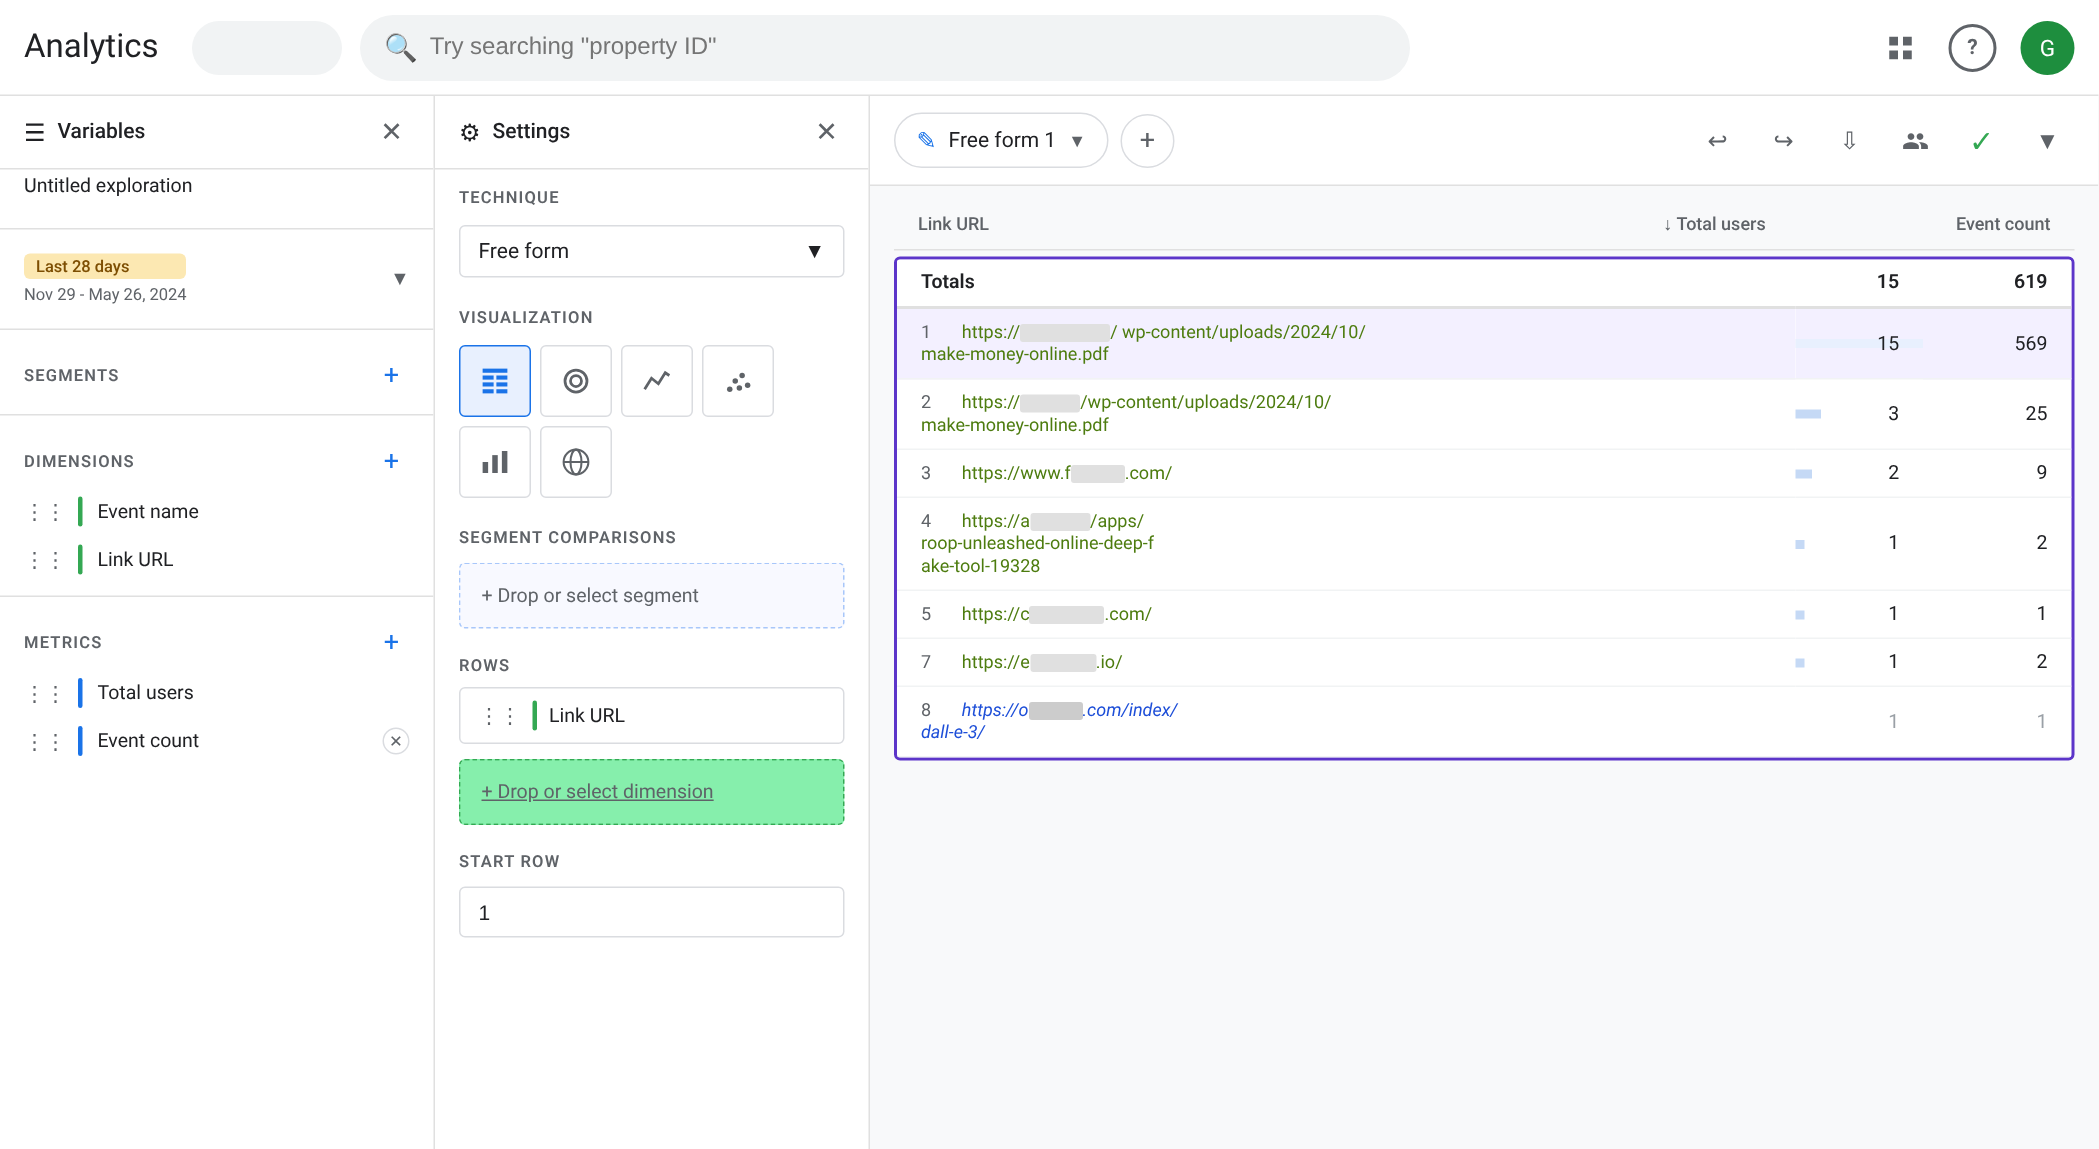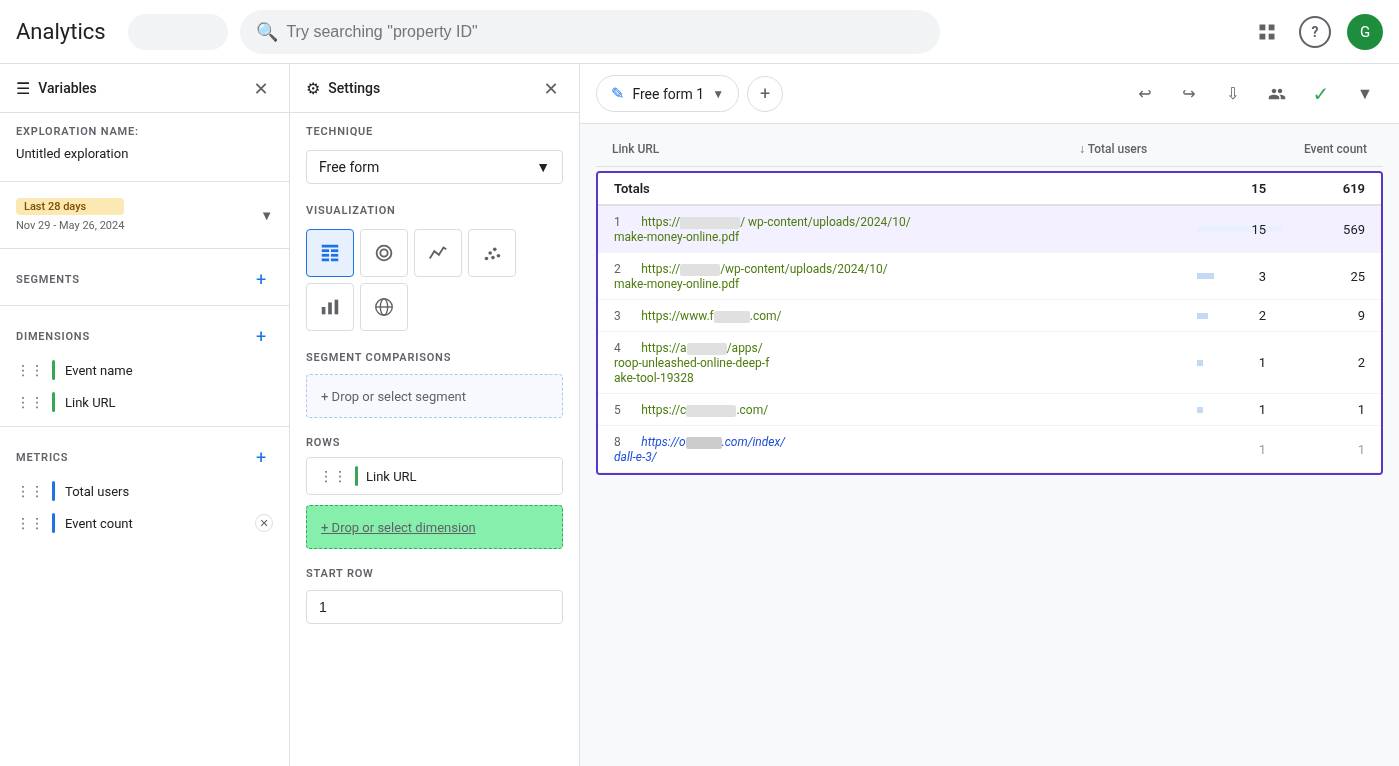--- a/index.html
+++ b/index.html
@@ -457,21 +457,20 @@
 
   <div class="panel-variables">
     <div class="panel-header">
       <div class="panel-header-left">
         <span style="font-size:16px;">☰</span>
         <span>Variables</span>
       </div>
       <div class="close-btn">✕</div>
     </div>
 
-    <div class="section-label">EXPLORATION NAME:</div>
     <div class="exploration-name">Untitled exploration</div>
 
     <div class="divider"></div>
 
     <div class="date-range">
       <div class="date-range-info">
         <span class="date-chip">Last 28 days</span>
         <span class="date-sub" style="margin-top:4px;">Nov 29 - May 26, 2024</span>
       </div>
       <span style="color:#5f6368;">▼</span>
@@ -628,21 +627,21 @@
         </div>
         <div class="toolbar-icon-btn toolbar-green-check">✓</div>
         <div class="toolbar-icon-btn">▼</div>
       </div>
     </div>
 
     <div class="data-area">
 
       <div style="display:flex; background:#f8f9fa; border-bottom:1px solid #e0e0e0; margin-bottom:0;">
         <div style="flex:1;padding:10px 16px;font-size:12px;font-weight:500;color:#5f6368;">Link URL</div>
-        <div style="width:160px;padding:10px 16px;font-size:12px;font-weight:500;color:#5f6368;text-align:left;">↓ Total users</div>
+        <div style="width:160px;padding:10px 16px;font-size:12px;font-weight:500;color:#5f6368;text-align:center;">↓ Total users</div>
         <div style="width:160px;padding:10px 16px;font-size:12px;font-weight:500;color:#5f6368;text-align:right;">Event count</div>
       </div>
 
       <div class="data-table-wrap">
         <table class="data-table">
           <tbody>
 
             <tr class="totals-row">
               <td style="font-weight:600;">Totals</td>
               <td style="font-weight:600;">15</td>
@@ -714,20 +713,33 @@
                 </span>
               </td>
               <td style="position:relative;">
                 <div style="position:absolute;left:0;top:50%;transform:translateY(-50%);height:6px;width:7%;background:#c5d9f5;"></div>
                 <span style="position:relative;z-index:1;">1</span>
               </td>
               <td>1</td>
             </tr>
 
 
+            <tr>
+              <td>
+                <span class="row-number">7</span>
+                <span class="url-text">
+                  https://e<span class="url-blurred" style="width:44px;"></span>.io/
+                </span>
+              </td>
+              <td style="position:relative;">
+                <div style="position:absolute;left:0;top:50%;transform:translateY(-50%);height:6px;width:7%;background:#c5d9f5;"></div>
+                <span style="position:relative;z-index:1;">1</span>
+              </td>
+              <td>2</td>
+            </tr>
 
             <tr>
               <td>
                 <span class="row-number">8</span>
                 <span class="url-text" style="color:#1d4ed8;font-style:italic;">
                   https://o<span class="url-blurred" style="width:36px;background:#ccc;"></span>.com/index/<br>dall-e-3/
                 </span>
               </td>
               <td style="position:relative;color:#9aa0a6;">
                 <span style="position:relative;z-index:1;">1</span>

